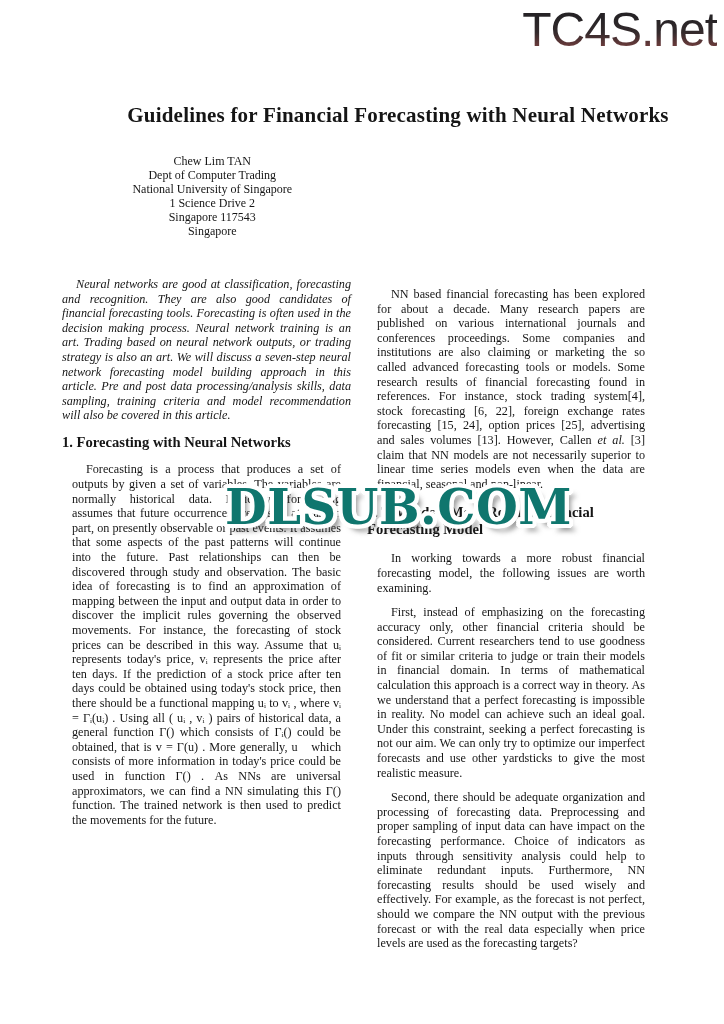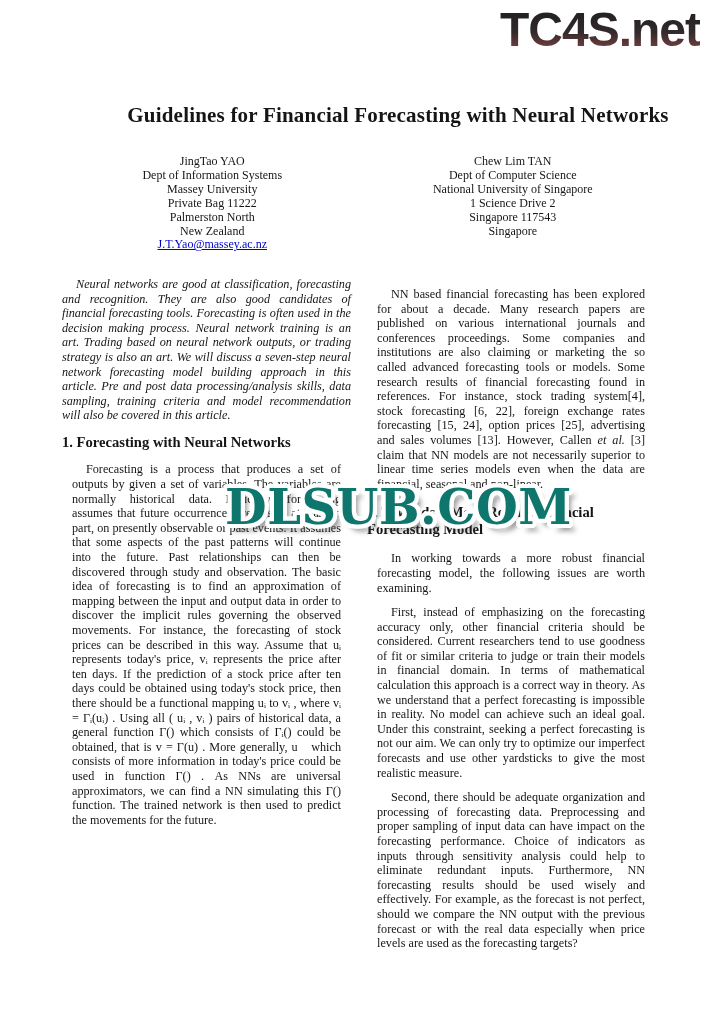--- a/index.html
+++ b/index.html
@@ -28,23 +28,23 @@
   .ind { text-indent:14px; }
   .it { font-style:italic; }
   .sec { font-size:14.6px; font-weight:bold; margin:11px 0 12px; line-height:16.5px; text-align:left; }
   .sec2 { margin:13px 0 14px; }
   .sec .line { display:block; }
 
   
   .wm { position:absolute; white-space:nowrap; line-height:1; z-index:5; }
 
   .wm-tc4s {
-    top:6px; right:24px;
+    top:6px; right:7px;
     font-family:"Liberation Sans","DejaVu Sans",sans-serif;
-    font-weight:bold; font-size:48px; letter-spacing:-1px;
+    font-weight:normal; font-size:48px; letter-spacing:-1px;
     color:#30282a;
   }
   @supports (-webkit-background-clip: text) {
     .wm-tc4s {
       background:linear-gradient(180deg,#262326 25%,#332a2c 55%,#6d3c3c 85%,#855050 100%);
       -webkit-background-clip:text; background-clip:text;
       -webkit-text-fill-color:transparent;
     }
   }
 
@@ -77,31 +77,22 @@
 <body>
 
 <div class="page">
 
   <div class="wm wm-tc4s">TC4S.net</div>
 
   <h1 class="title">Guidelines for Financial Forecasting with Neural Networks</h1>
 
   <div class="authors">
     <div class="author">
-      <div class="aline">JingTao YAO</div>
-      <div class="aline">Dept of Information Systems</div>
-      <div class="aline">Massey University</div>
-      <div class="aline">Private Bag 11222</div>
-      <div class="aline">Palmerston North</div>
-      <div class="aline">New Zealand</div>
-      <a class="email">J.T.Yao@massey.ac.nz</a>
-    </div>
-    <div class="author">
       <div class="aline">Chew Lim TAN</div>
-      <div class="aline">Dept of Computer Science</div>
+      <div class="aline">Dept of Computer Trading</div>
       <div class="aline">National University of Singapore</div>
       <div class="aline">1 Science Drive 2</div>
       <div class="aline">Singapore 117543</div>
       <div class="aline">Singapore</div>
     </div>
   </div>
 
   <div class="col col-left">
     <p class="abstract">Neural networks are good at classification, forecasting and recognition. They are also good candidates of financial forecasting tools. Forecasting is often used in the decision making process.  Neural network training is an art. Trading based on neural network outputs, or trading strategy is also an art. We will discuss a seven-step neural network forecasting model building approach in this article. Pre and post data processing/analysis skills, data sampling, training criteria and model recommendation will also be covered in this article.</p>
     <h2 class="sec">1. Forecasting with Neural Networks</h2>

